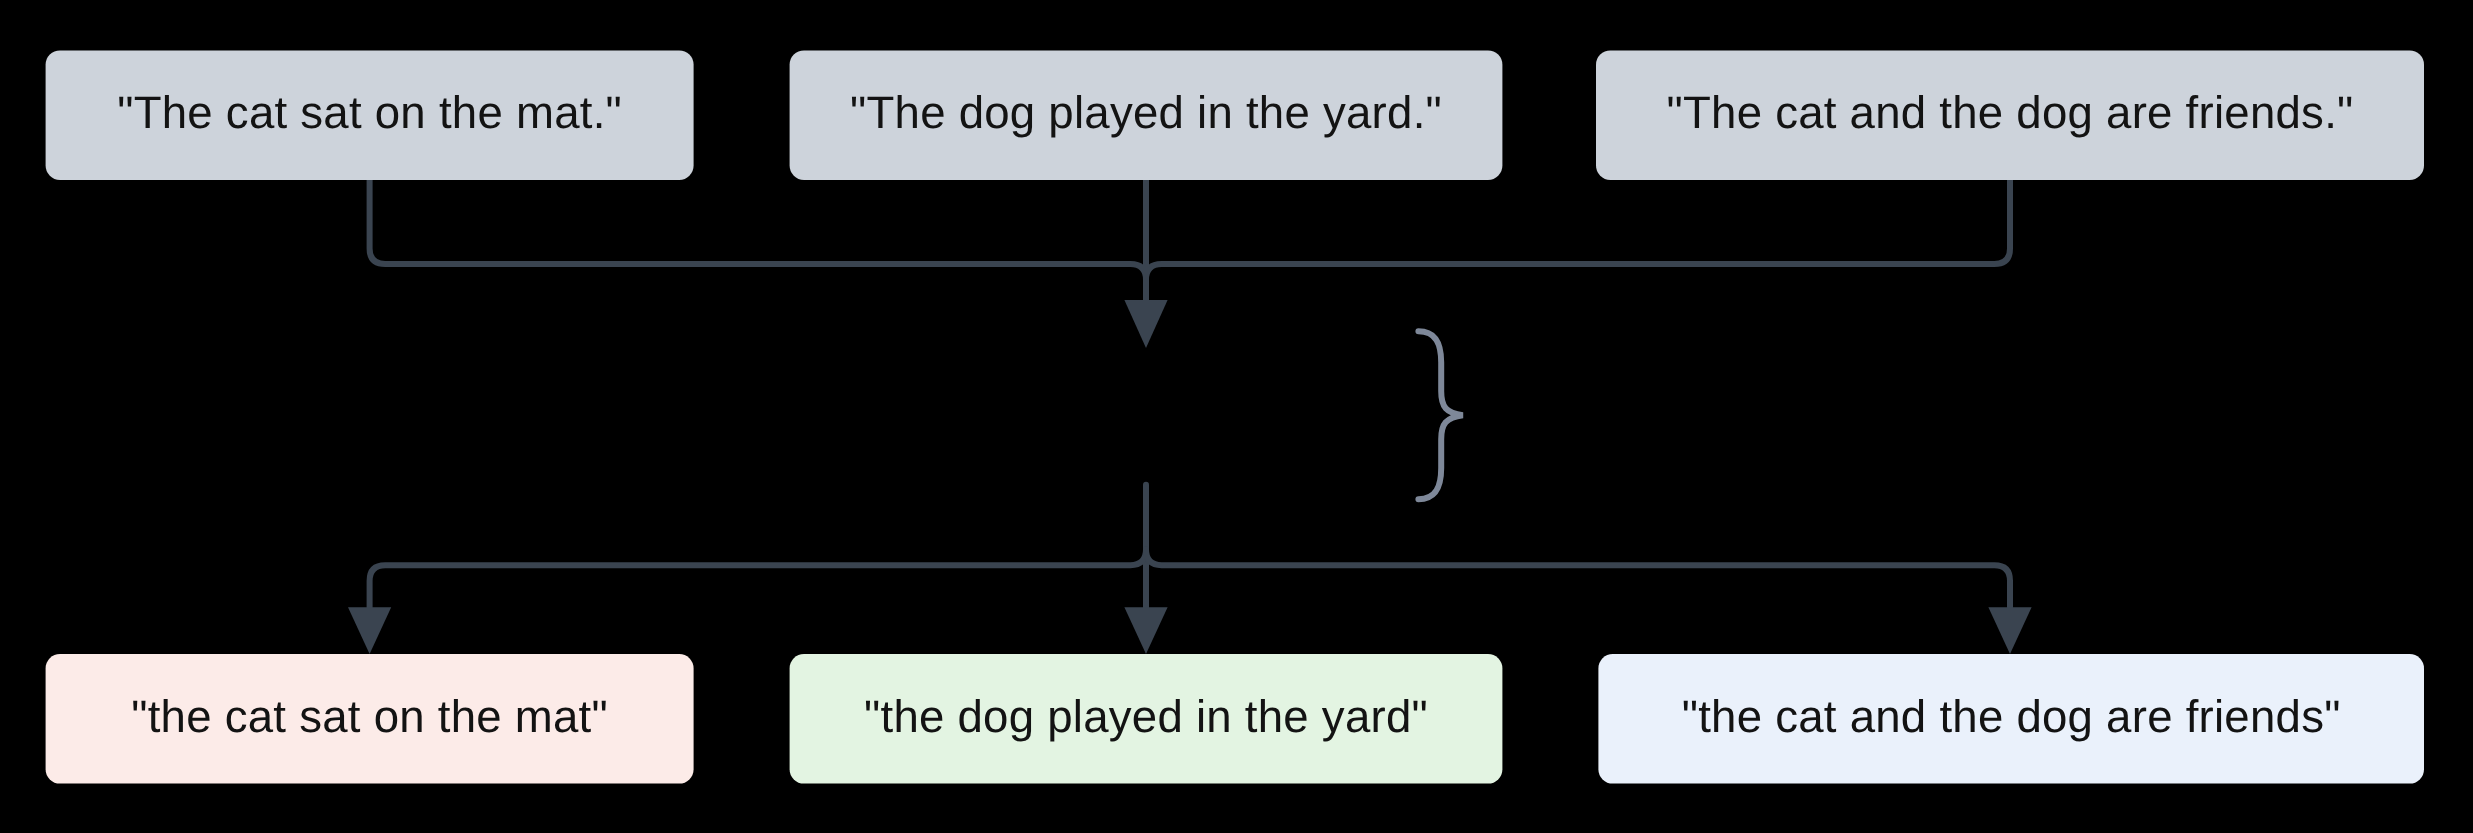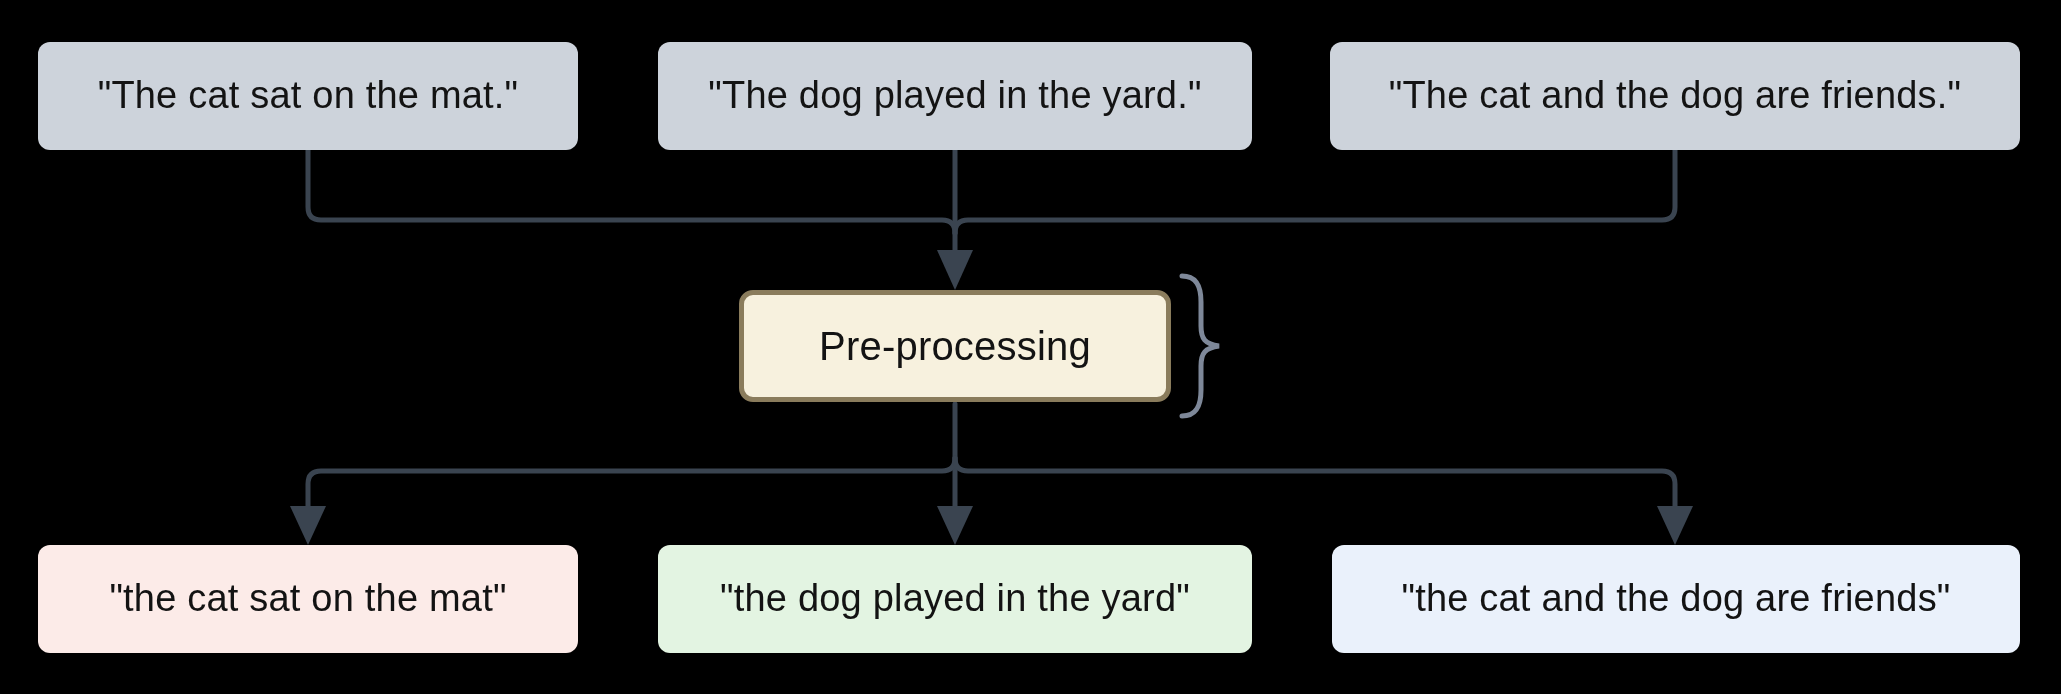--- a/index.html
+++ b/index.html
@@ -106,23 +106,20 @@
   <div class="node" id="n-s1" style="background-color: rgb(205, 211, 219); color: rgb(19, 19, 19);">
     <span>"The cat sat on the mat."</span>
   </div>
   <div class="node" id="n-s2" style="background-color: rgb(205, 211, 219); color: rgb(19, 19, 19);">
     <span>"The dog played in the yard."</span>
   </div>
   <div class="node" id="n-s3" style="background-color: rgb(205, 211, 219); color: rgb(19, 19, 19);">
     <span>"The cat and the dog are friends."</span>
   </div>
 
-  <div class="node" id="n-proc" style="background-color: rgb(247, 241, 222); border-color: rgb(138, 124, 92); color: rgb(19, 19, 19);">
-    <span>Pre-processing</span>
-  </div>
 
   <div class="node" id="n-o1" style="background-color: rgb(252, 235, 232); color: rgb(19, 19, 19);">
     <span>"the cat sat on the mat"</span>
   </div>
   <div class="node" id="n-o2" style="background-color: rgb(227, 244, 226); color: rgb(19, 19, 19);">
     <span>"the dog played in the yard"</span>
   </div>
   <div class="node" id="n-o3" style="background-color: rgb(234, 241, 251); color: rgb(19, 19, 19);">
     <span>"the cat and the dog are friends"</span>
   </div>

